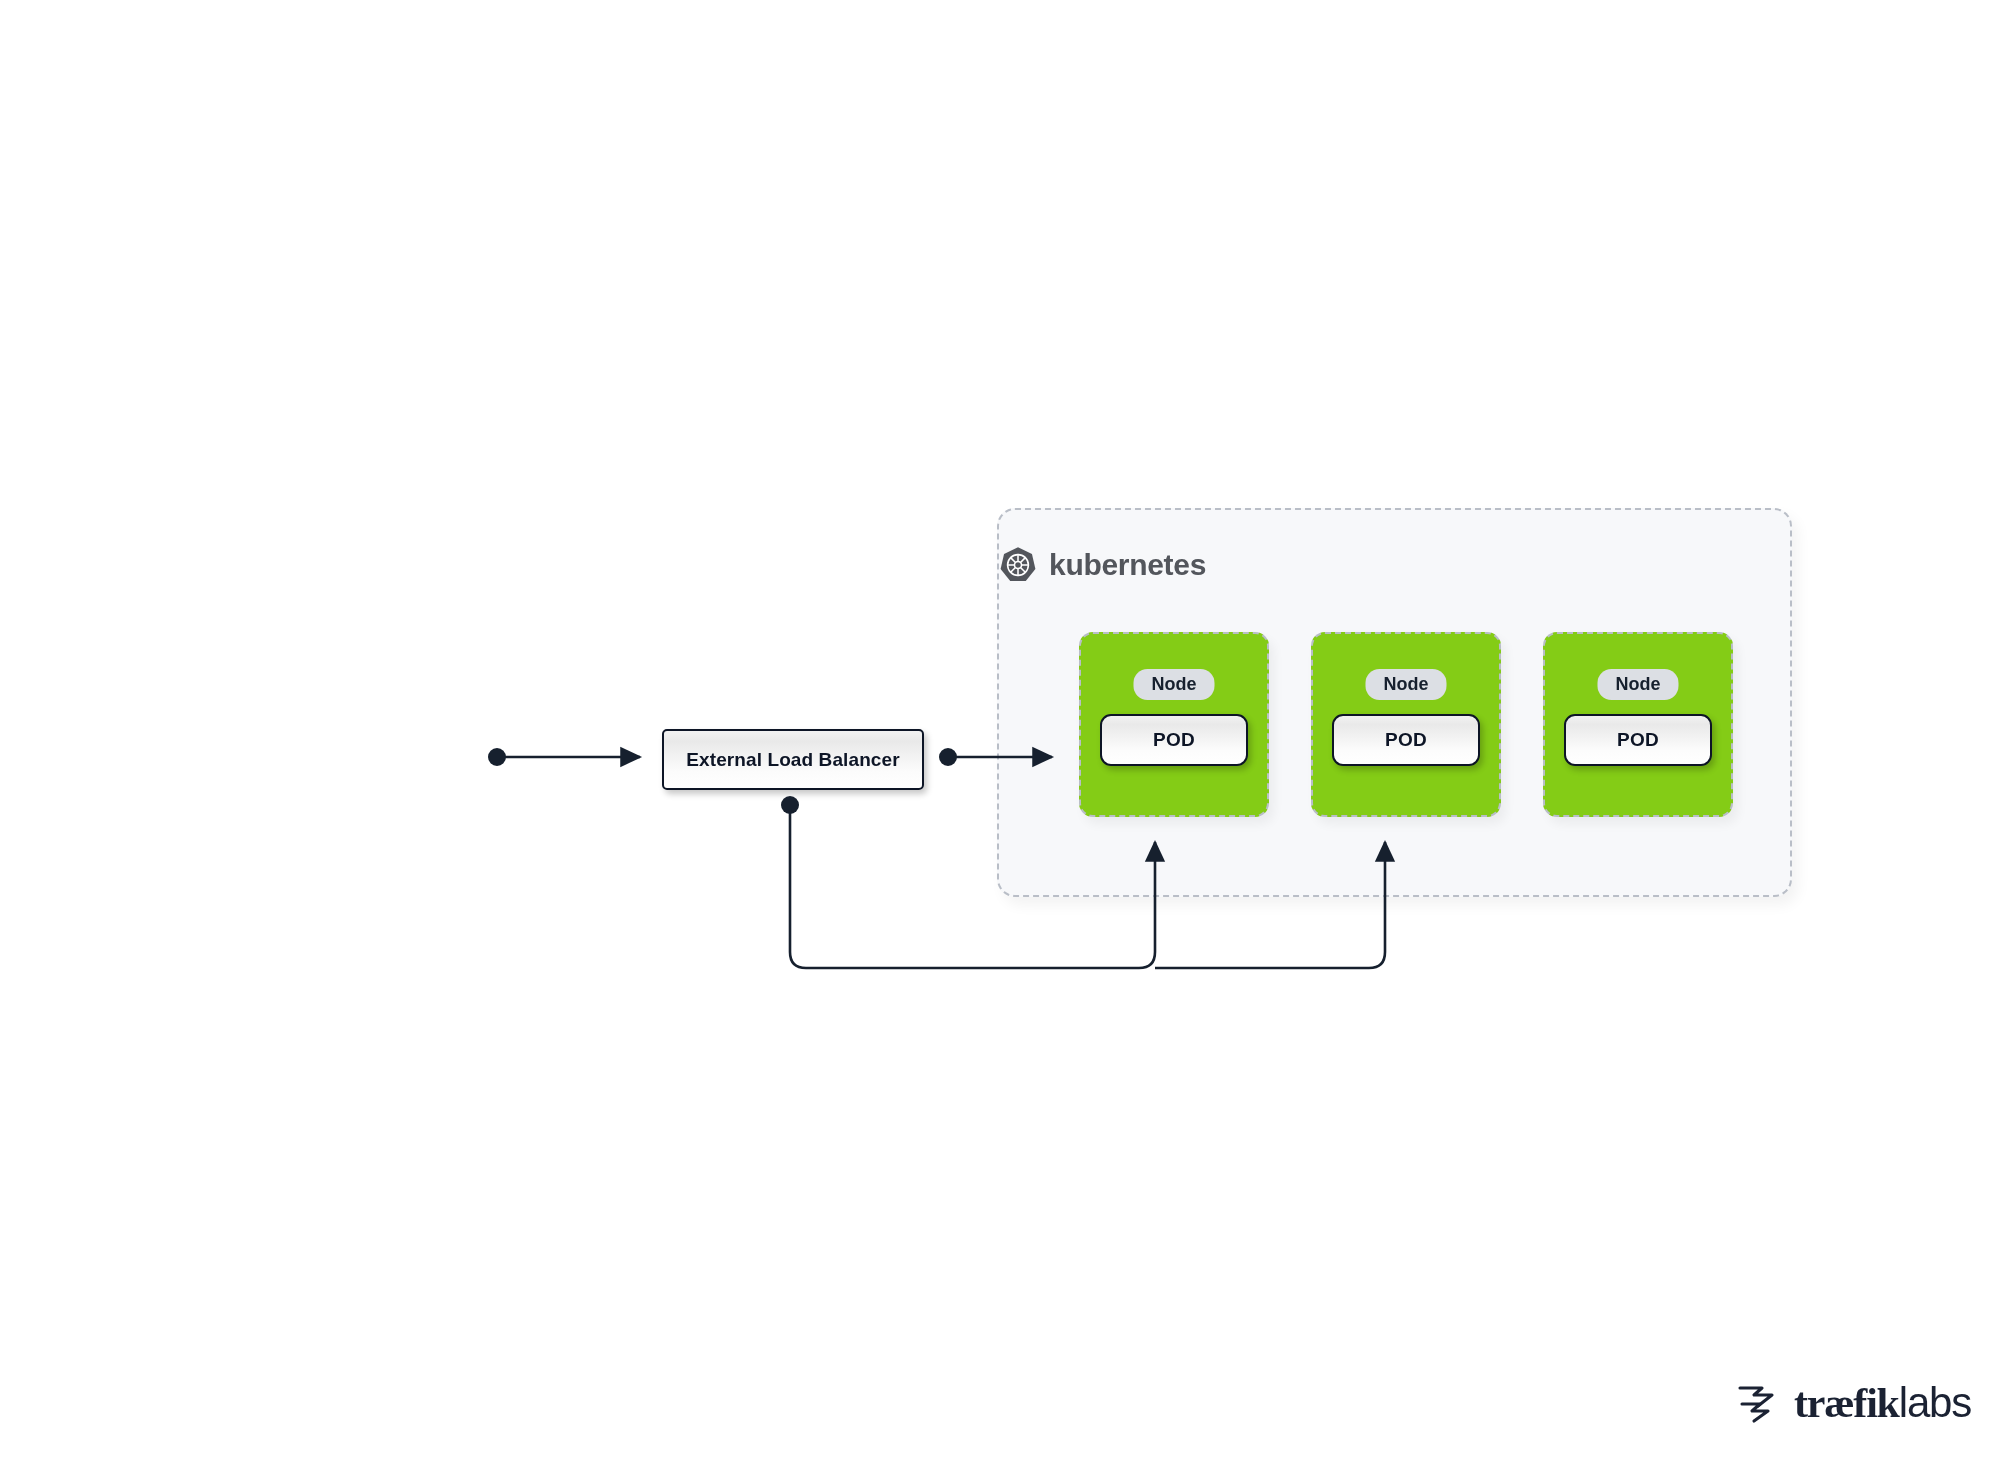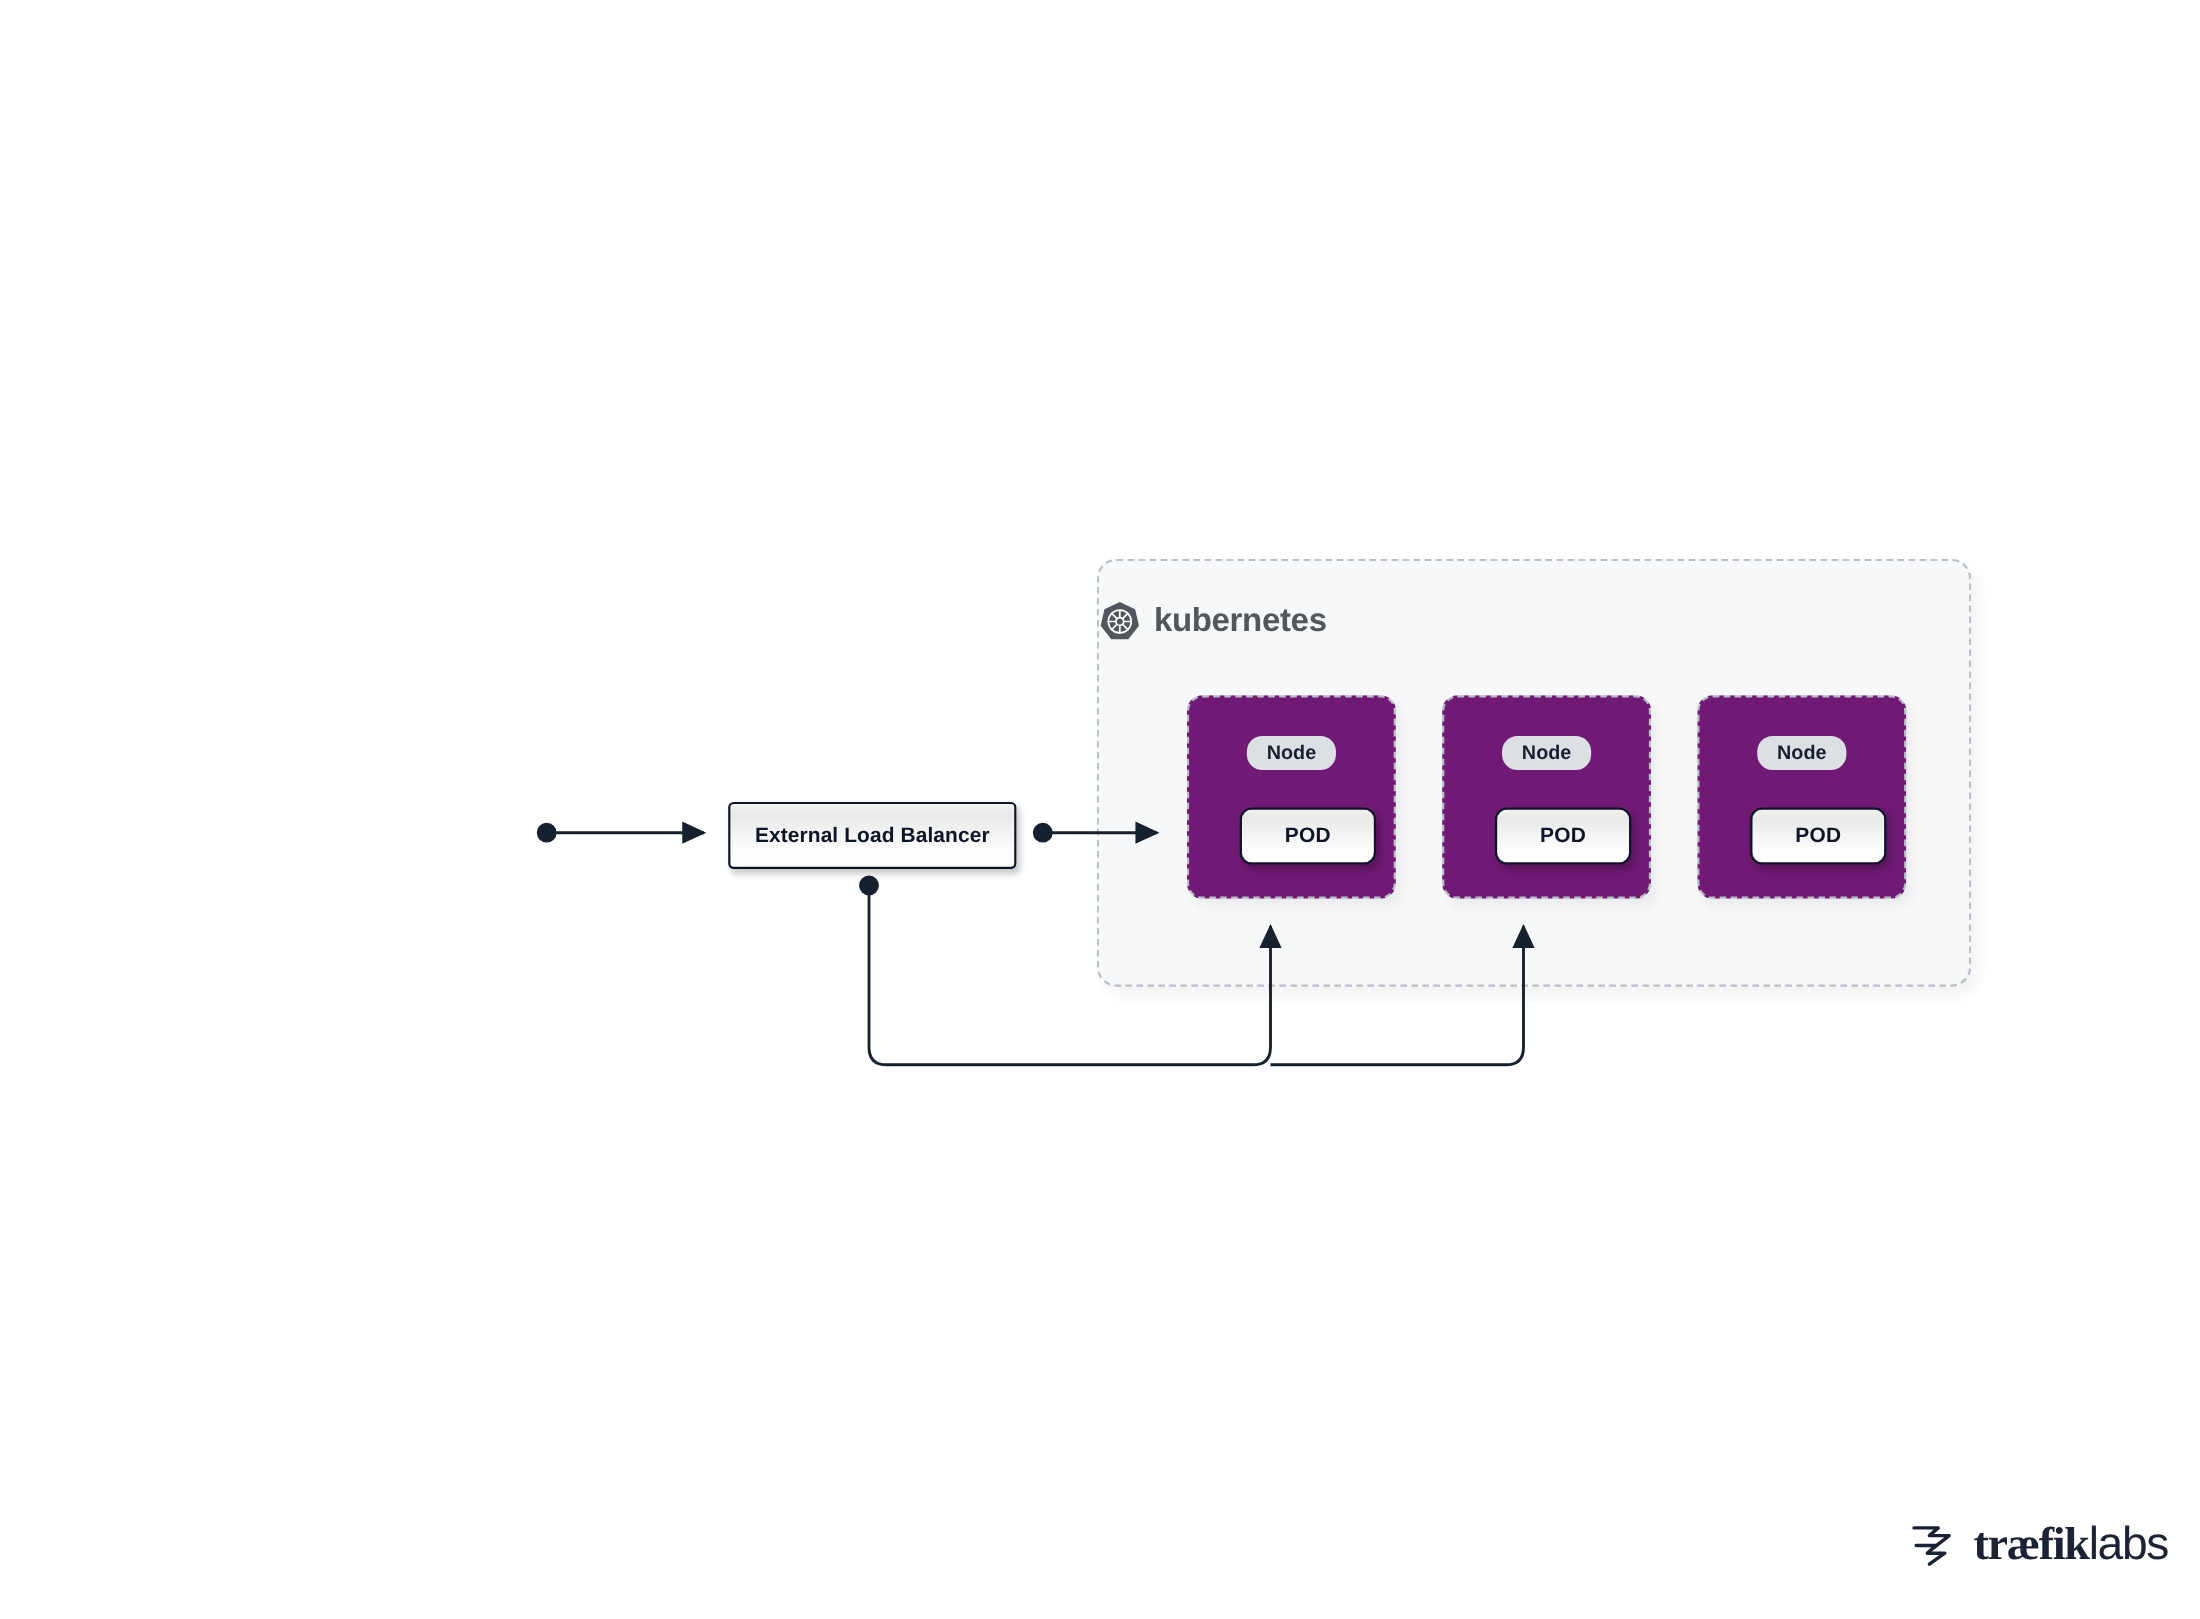--- a/index.html
+++ b/index.html
@@ -99,21 +99,21 @@
   }
 
   
   .node-box {
     position: absolute;
     top: 122px;
     width: 190px;
     height: 185px;
     border: 2px dashed #b9bec7;
     border-radius: 14px;
-    background: #701a75;
+    background: #84cc16;
     box-sizing: border-box;
     box-shadow: 5px 7px 11px rgba(0,0,0,0.05);
   }
   #node-box-1 { left: 80px; }
   #node-box-2 { left: 312px; }
   #node-box-3 { left: 544px; }
 
   .node-badge {
     position: absolute;
     top: 35px;
@@ -124,34 +124,33 @@
     padding: 6px 18px 7px 18px;
     font-family: "Liberation Sans", sans-serif;
     font-weight: bold;
     font-size: 18px;
     color: #16202e;
     line-height: 1;
   }
 
   .pod-box {
     position: absolute;
-    top: 100px;
+    top: 80px;
     left: 50%;
     transform: translateX(-50%);
-    width: 124px;
+    width: 148px;
     height: 52px;
     border: 2.5px solid #0d1526;
     border-radius: 11px;
     background: linear-gradient(180deg, #f2f2f2 0%, #e9e9e9 18%, #fcfcfc 72%, #ffffff 100%);
     box-shadow: 3px 4px 6px rgba(0,0,0,0.22);
     display: flex;
     align-items: center;
     justify-content: center;
     box-sizing: border-box;
-    margin-left: 15px;
   }
   .pod-box .pod-text {
     font-family: "Liberation Sans", sans-serif;
     font-weight: bold;
     font-size: 19px;
     color: #0d1526;
     letter-spacing: 0.3px;
   }
 
   

